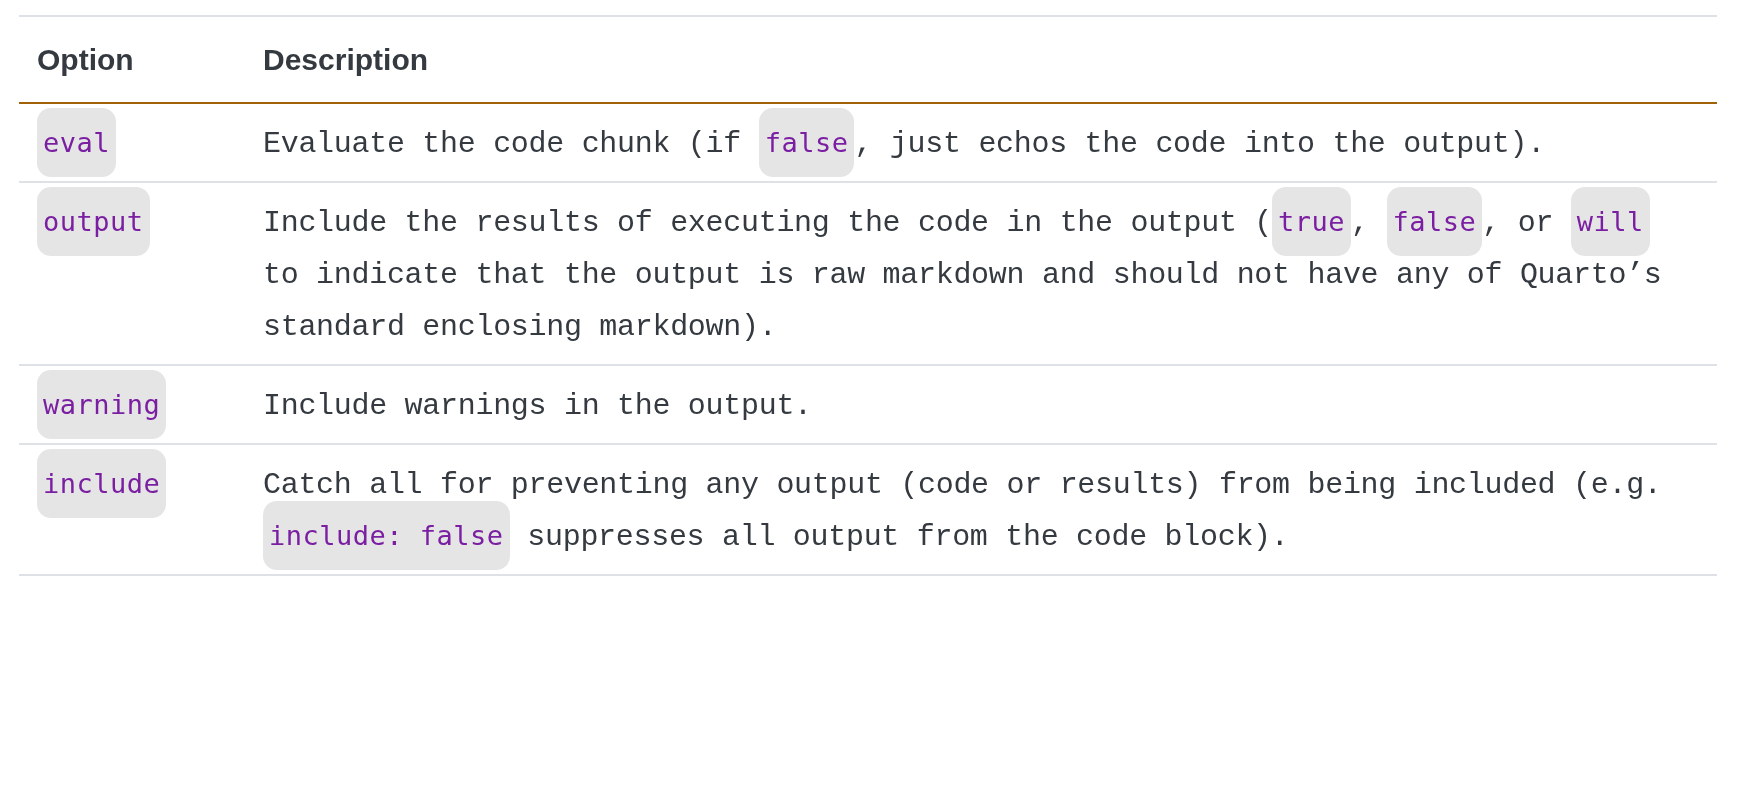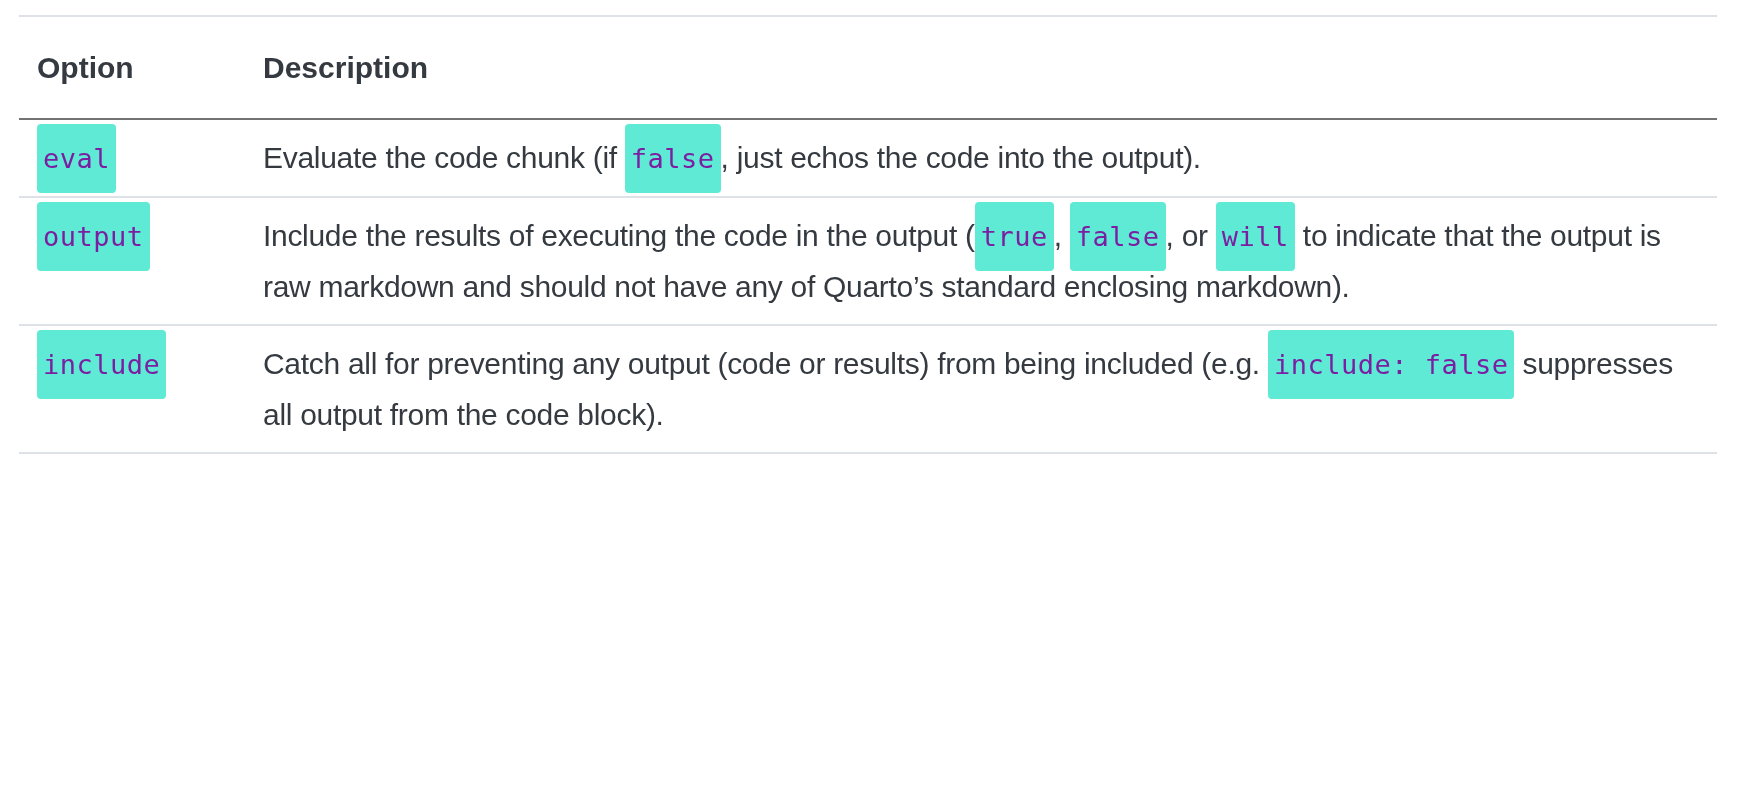--- a/index.html
+++ b/index.html
@@ -24,48 +24,49 @@
       width: 100%;
       border-collapse: collapse;
       border-top: 2px solid #dee2e6;
     }
     thead th {
       text-align: left;
       font-weight: bold;
       font-size: 30px;
       color: #343a40;
       height: 85px;
-      padding: 8px 18px;
-      border-bottom: 2px solid #737373;
+      padding: 0 18px;
+      border-bottom: 2px solid #a16207;
       vertical-align: middle;
     }
     th.col-option, td.col-option {
       width: 190px;
     }
     tbody td {
       font-size: 30px;
       line-height: 50px;
       padding: 13px 18px 12px 18px;
       border-bottom: 2px solid #dee2e6;
       vertical-align: top;
     }
     td.col-desc {
       padding-right: 20px;
     }
     code {
       font-family: "DejaVu Sans Mono", "Liberation Mono", monospace;
       font-size: 27px;
       color: #7b1fa2;
-      background: #5eead4;
+      background: #e5e5e5;
       padding: 19px 6px;
-      border-radius: 4px;
+      border-radius: 14px;
       letter-spacing: 0.5px;
     }
     .desc-text {
       letter-spacing: -0.3px;
+      font-family: Liberation Mono, monospace;
     }
   </style>
 </head>
 <body>
 
 <div class="table-wrap">
   <table>
     <thead>
       <tr>
         <th class="col-option">Option</th>
@@ -86,20 +87,28 @@
 
       <tr>
         <td class="col-option">
           <code>output</code>
         </td>
         <td class="col-desc">
           <span class="desc-text">Include the results of executing the code in the output (</span><code>true</code><span class="desc-text">, </span><code>false</code><span class="desc-text">, or </span><code>will</code><span class="desc-text"> to indicate that the output is raw markdown and should not have any of Quarto’s standard enclosing markdown).</span>
         </td>
       </tr>
 
+      <tr>
+        <td class="col-option">
+          <code>warning</code>
+        </td>
+        <td class="col-desc">
+          <span class="desc-text">Include warnings in the output.</span>
+        </td>
+      </tr>
 
 
       <tr>
         <td class="col-option">
           <code>include</code>
         </td>
         <td class="col-desc">
           <span class="desc-text">Catch all for preventing any output (code or results) from being included (e.g. </span><code>include: false</code><span class="desc-text"> suppresses all output from the code block).</span>
         </td>
       </tr>

